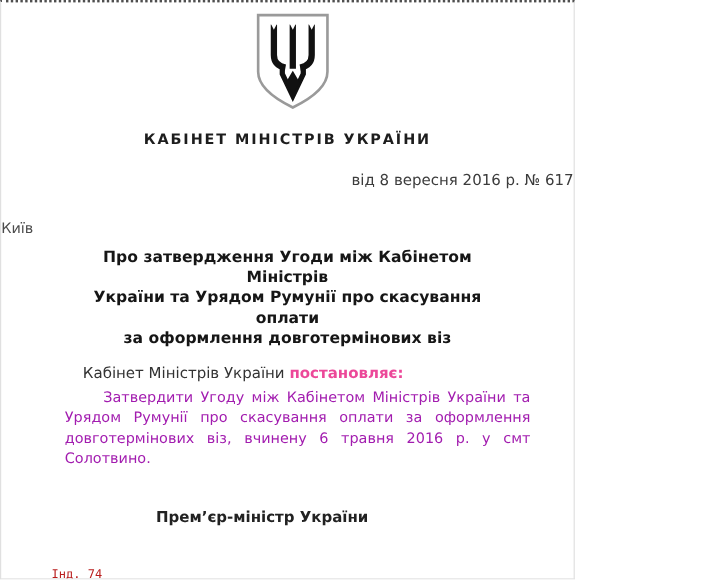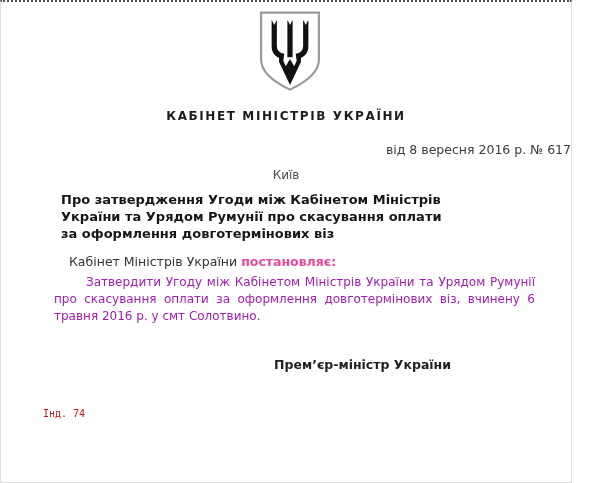--- a/index.html
+++ b/index.html
@@ -3,21 +3,21 @@
 <meta charset="utf-8">
 <style>
   html, body {
     margin: 0;
     padding: 0;
     background: #ffffff;
     font-family: "DejaVu Sans", "Liberation Sans", sans-serif;
   }
   .page {
     position: relative;
-    width: 572px;
+    width: 479px;
     height: 483px;
     box-sizing: border-box;
     background: #ffffff;
     border-top: 2px dotted #4f4f4f;
     border-left: 1px solid #e0e0e0;
     border-right: 1px solid #e0e0e0;
     border-bottom: 1px solid #dcdcdc;
     overflow: hidden;
   }
   .emblem-wrap {
@@ -42,28 +42,28 @@
     letter-spacing: 3.5px;
     color: #1d1d1d;
   }
   .date-line {
     margin-top: 19px;
     text-align: right;
     font-size: 12.5px;
     color: #3c3c3c;
   }
   .city {
-    margin-top: 11px;
-    text-align: center;
+    margin-top: 26px;
+    text-align: left;
     font-size: 12px;
     color: #4c4c4c;
   }
   .doc-title {
     margin: 9px 60px 0 60px;
-    text-align: left;
+    text-align: center;
     font-size: 13px;
     font-weight: bold;
     line-height: 17px;
     color: #161616;
     white-space: pre-line;
   }
   .preamble {
     margin: 12px 36px 0 36px;
     text-indent: 32px;
     font-size: 12.5px;
@@ -73,21 +73,21 @@
   .body-paragraph {
     margin: 5px 36px 0 53px;
     text-indent: 32px;
     text-align: justify;
     font-size: 12px;
     line-height: 17px;
     color: #a21caf;
   }
   .signature-row {
     display: flex;
-    justify-content: flex-end;
+    justify-content: center;
     align-items: baseline;
     margin: 32px 120px 0 78px;
     font-size: 12.5px;
     font-weight: bold;
     color: #222222;
   }
   .index-line {
     margin: 36px 0 0 42px;
     font-family: "DejaVu Sans Mono", "Liberation Mono", monospace;
     font-size: 10px;

